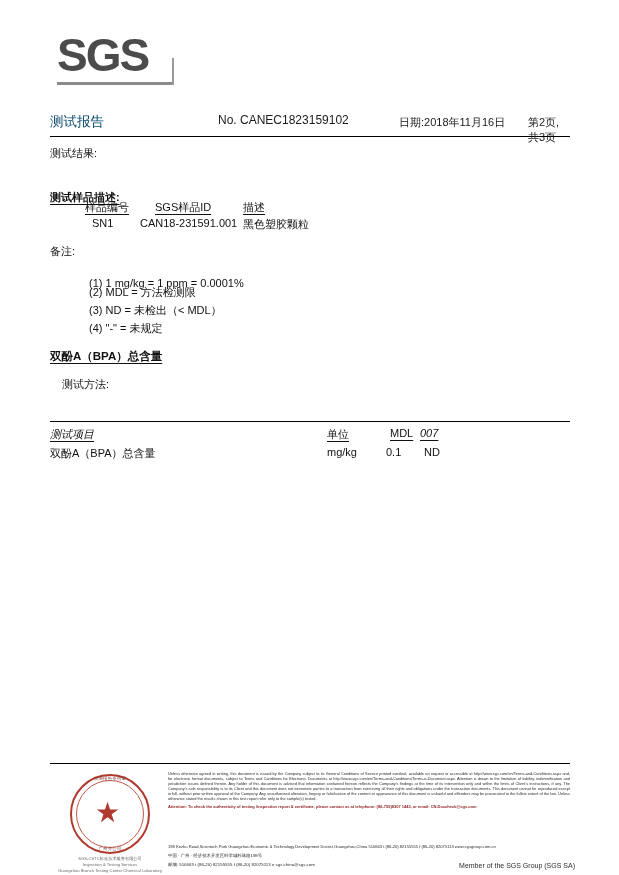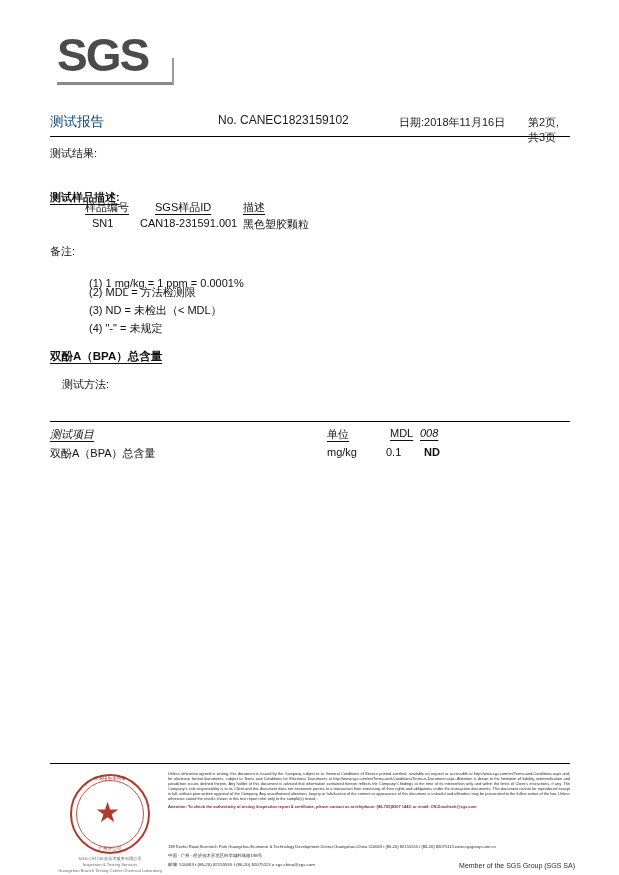--- a/index.html
+++ b/index.html
@@ -144,21 +144,21 @@
     height: 1px;
     background: #000;
   }
   .rt-h1 { left: 50px;  top: 427px; text-decoration: underline; text-underline-offset: 3px; font-style: italic; }
   .rt-h2 { left: 327px; top: 427px; text-decoration: underline; text-underline-offset: 3px; }
   .rt-h3 { left: 375px; top: 427px; text-decoration: underline; text-underline-offset: 3px; padding-left: 15px; }
   .rt-h4 { left: 420px; top: 427px; text-decoration: underline; text-underline-offset: 3px; font-style: italic; }
   .rt-c1 { left: 50px;  top: 446px; }
   .rt-c2 { left: 327px; top: 446px; }
   .rt-c3 { left: 386px; top: 446px; }
-  .rt-c4 { left: 424px; top: 446px; font-weight: bold; }
+  .rt-c4 { left: 424px; top: 446px; }
 
   
   .hr-footer {
     position: absolute;
     left: 50px;
     top: 763px;
     width: 520px;
     height: 1px;
     background: #000;
   }
@@ -312,21 +312,21 @@
   <div class="lbl rm4">(4) "-" = 未规定</div>
 
   <div class="section-title">双酚A（BPA）总含量</div>
 
   <div class="lbl method-label">测试方法:</div>
 
   <div class="hr-res-top"></div>
   <div class="lbl rt-h1">测试项目</div>
   <div class="lbl rt-h2">单位</div>
   <div class="lbl rt-h3">MDL</div>
-  <div class="lbl rt-h4">008</div>
+  <div class="lbl rt-h4">007</div>
   <div class="lbl rt-c1">双酚A（BPA）总含量</div>
   <div class="lbl rt-c2">mg/kg</div>
   <div class="lbl rt-c3">0.1</div>
   <div class="lbl rt-c4">ND</div>
 
   <div class="hr-footer"></div>
 
   <div class="stamp">
     <div class="stamp-circle"></div>
     <div class="stamp-circle-inner"></div>

